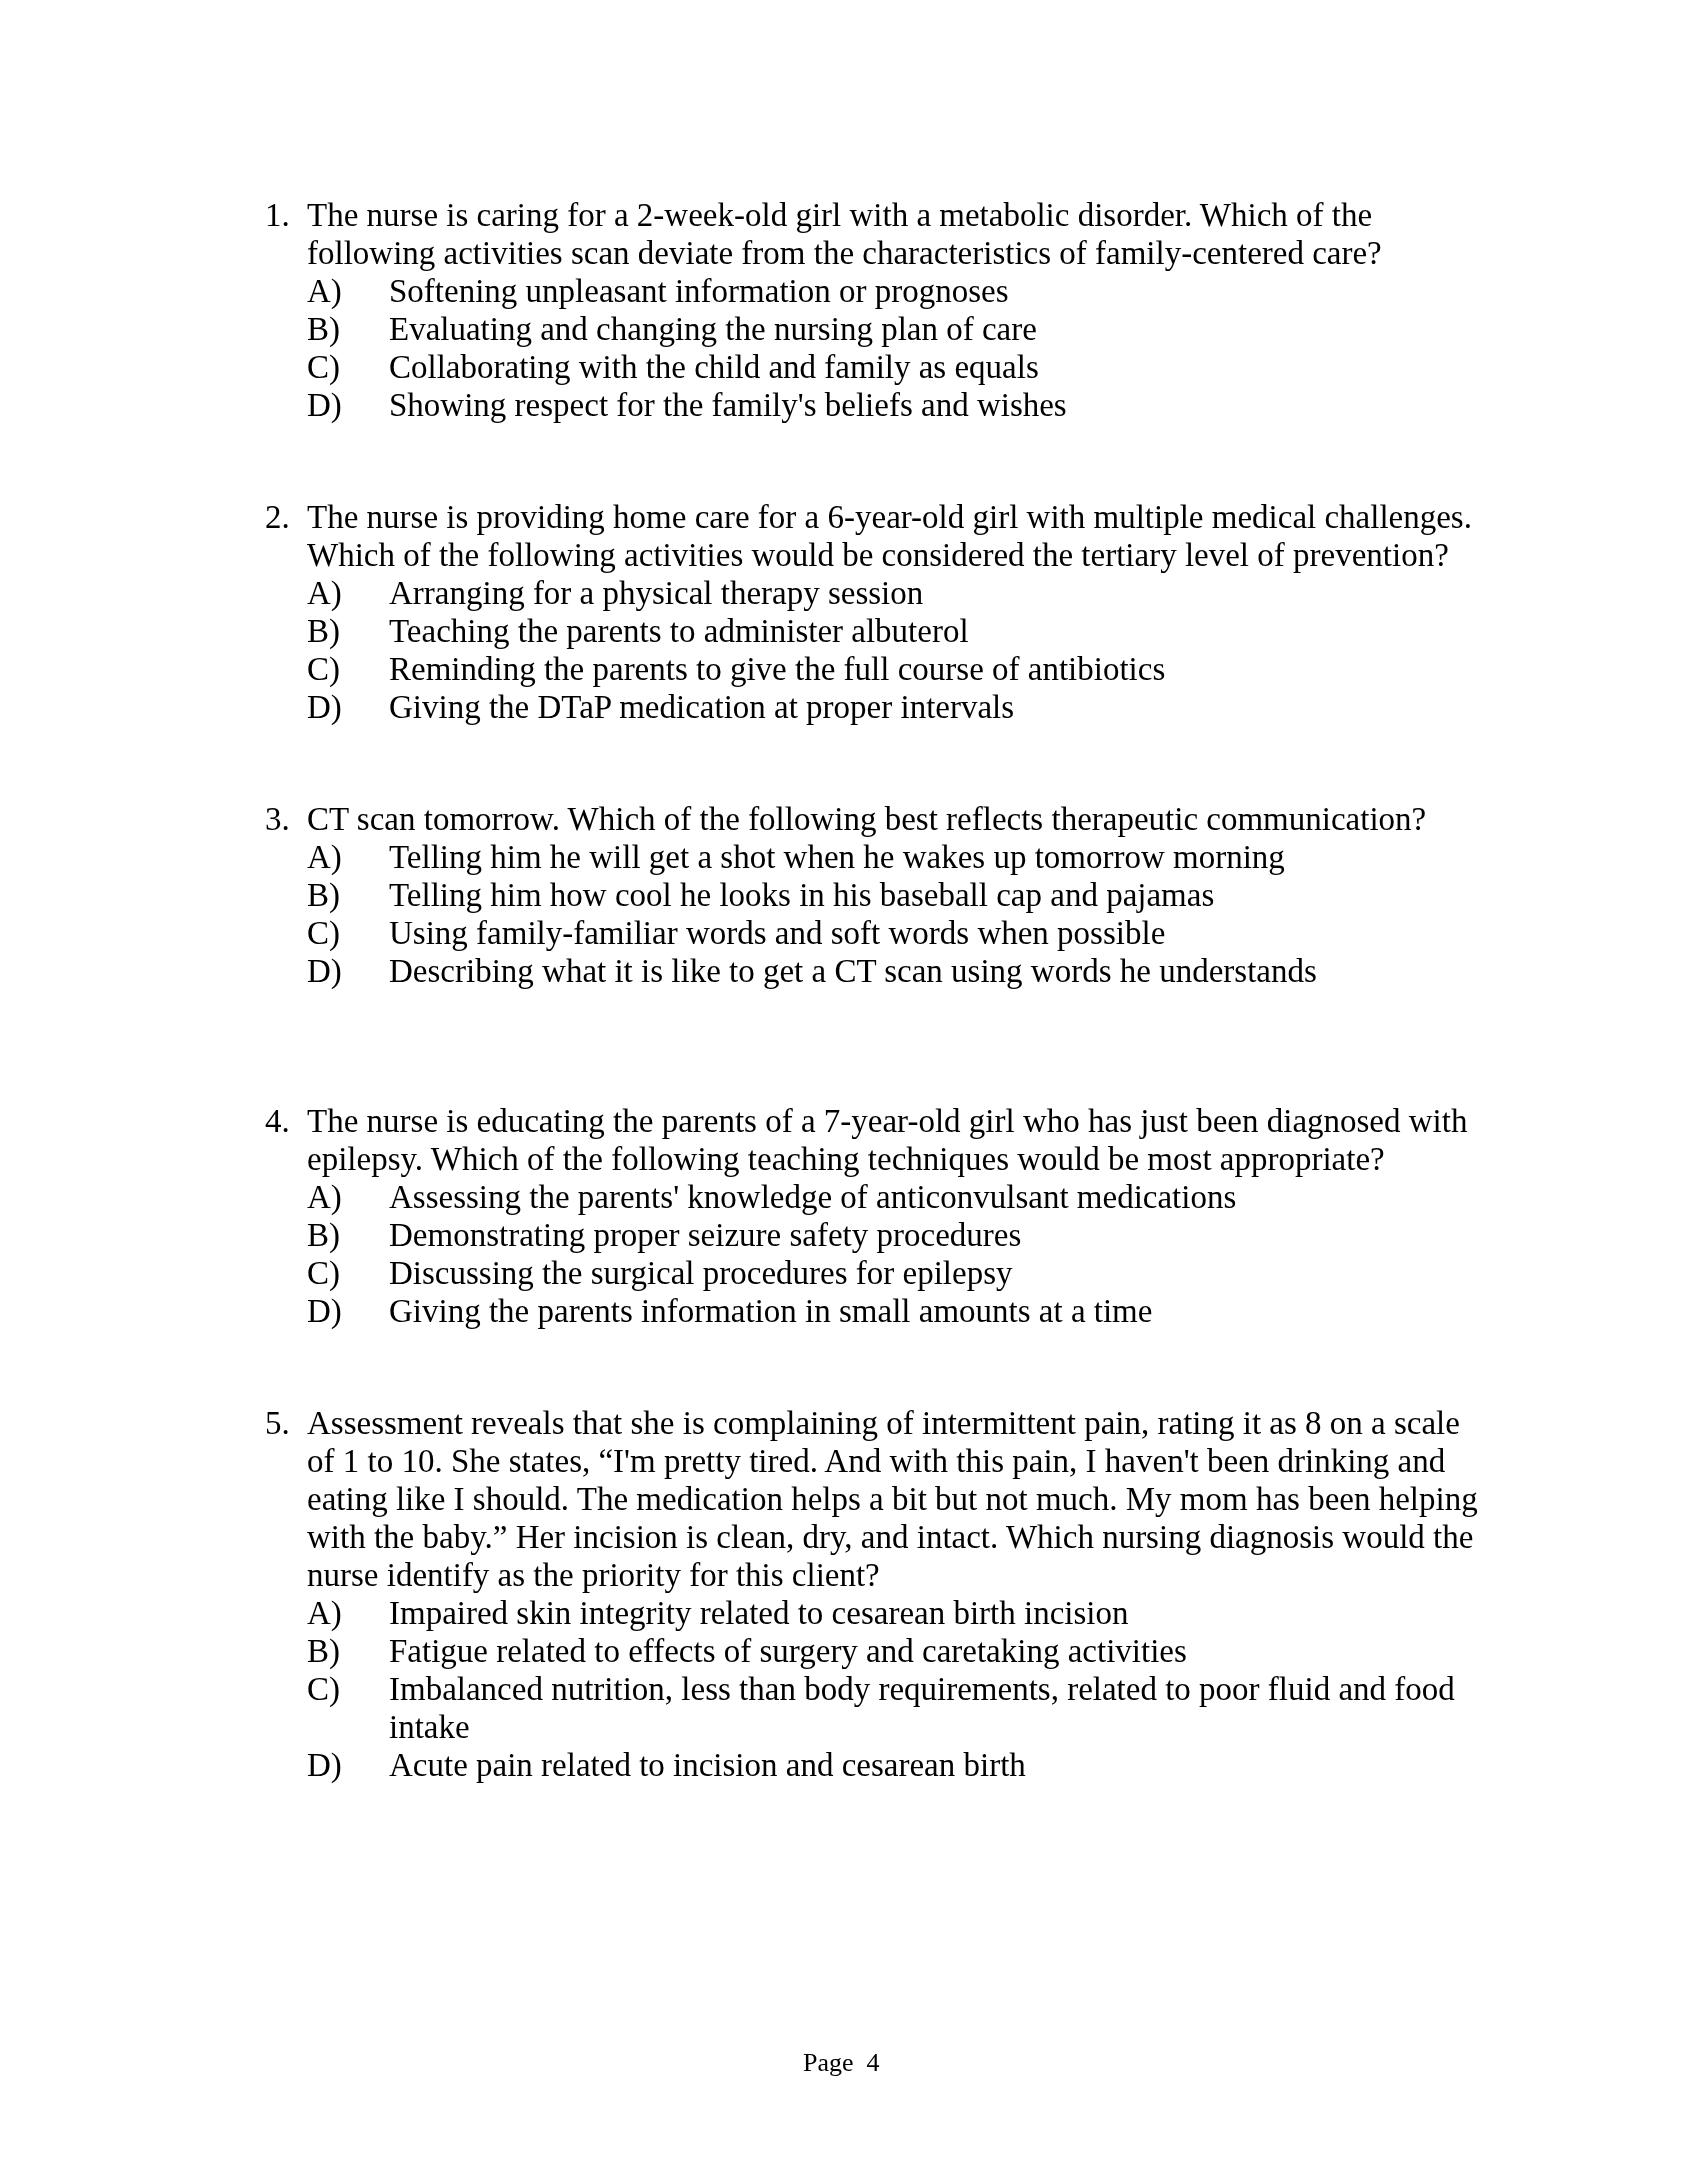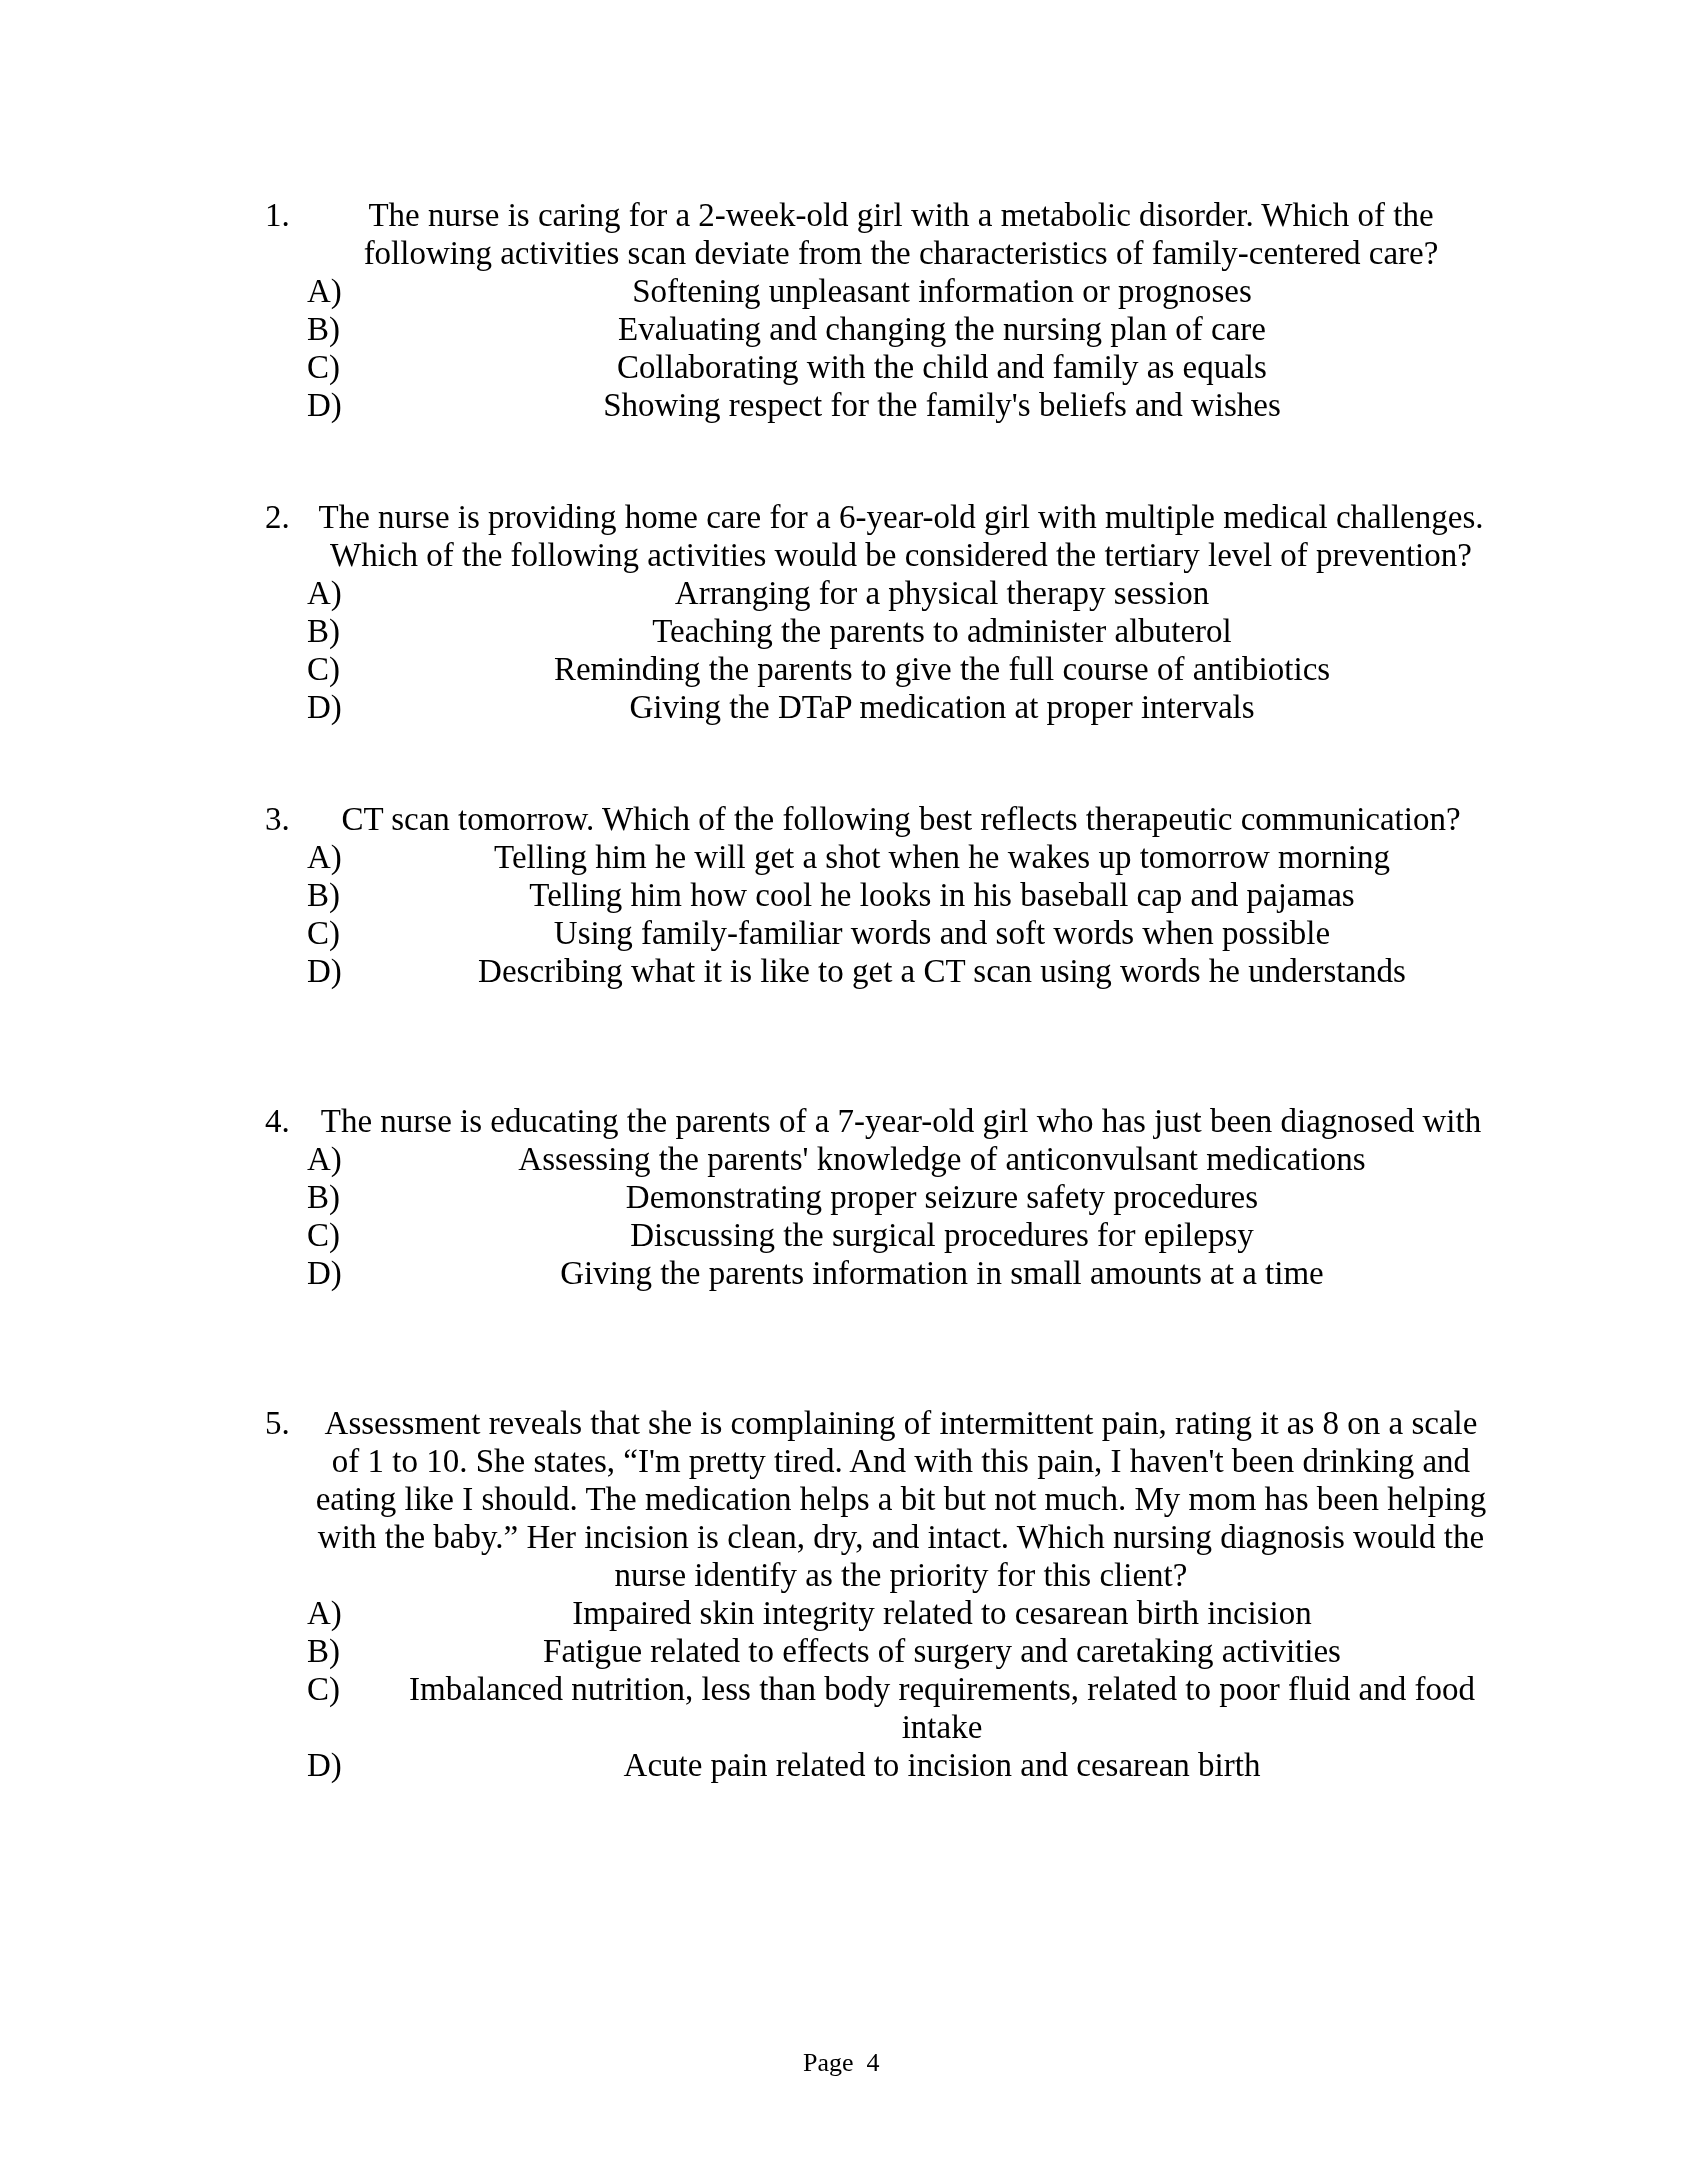--- a/index.html
+++ b/index.html
@@ -38,21 +38,20 @@
     .q-stem {
       position: absolute;
       left: 307px;
       top: 0;
       width: 1188px;
     }
     .q-stem .line {
       display: block;
       white-space: nowrap;
       height: 38px;
-      text-align: center;
     }
     .options {
       margin: 0;
       padding: 0;
       list-style: none;
     }
     .option {
       position: relative;
       display: block;
       min-height: 38px;
@@ -184,20 +183,21 @@
             </span>
         </li>
       </ul>
     </div>
   </div>
 
   <div class="question" style="top:1102px;">
     <span class="q-num">4.</span>
     <div class="q-stem">
       <span class="line">The nurse is educating the parents of a 7-year-old girl who has just been diagnosed with</span>
+      <span class="line">epilepsy. Which of the following teaching techniques would be most appropriate?</span>
       <ul class="options">
         <li class="option">
           <span class="opt-letter">A)</span>
           <span class="opt-text">
               <span class="line">Assessing the parents' knowledge of anticonvulsant medications</span>
             </span>
         </li>
         <li class="option">
           <span class="opt-letter">B)</span>
           <span class="opt-text">

